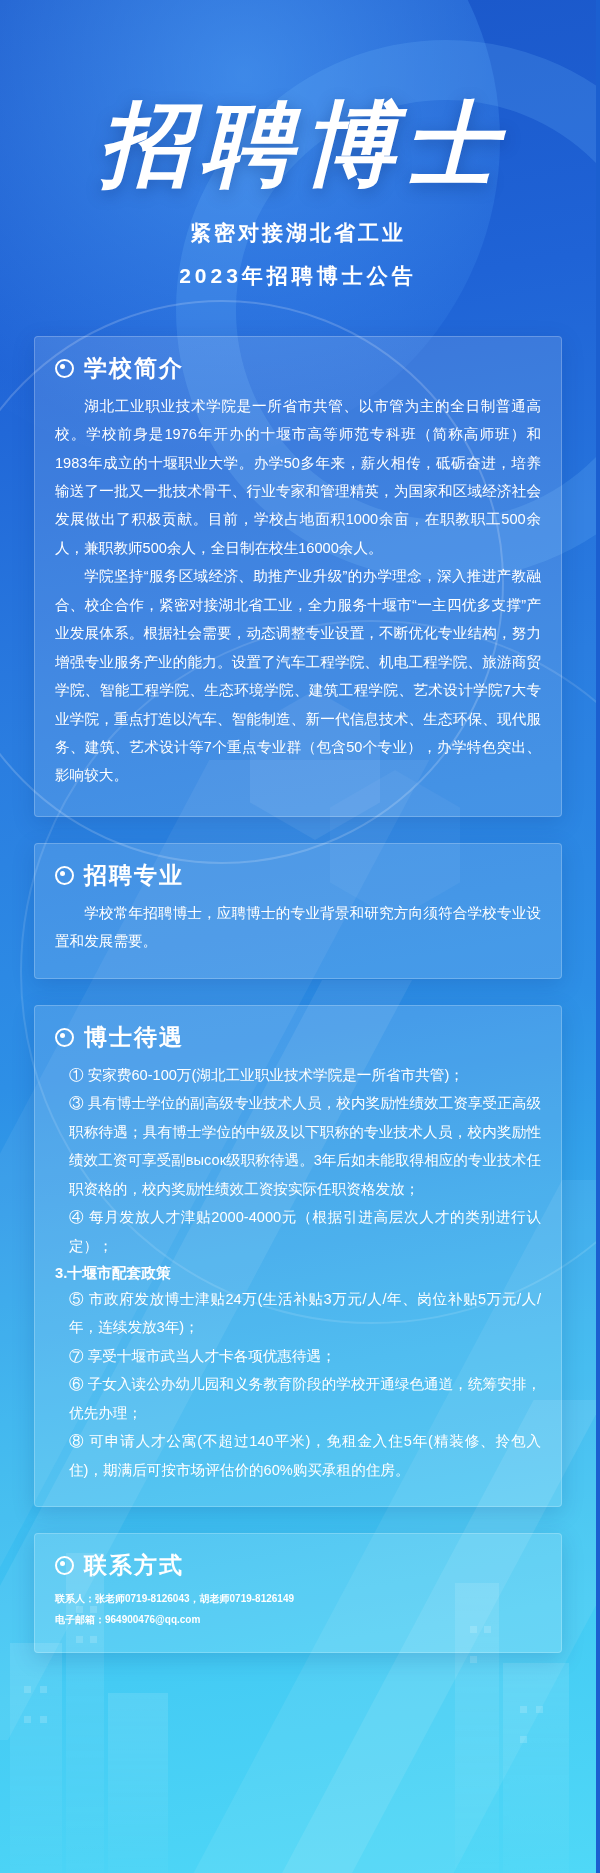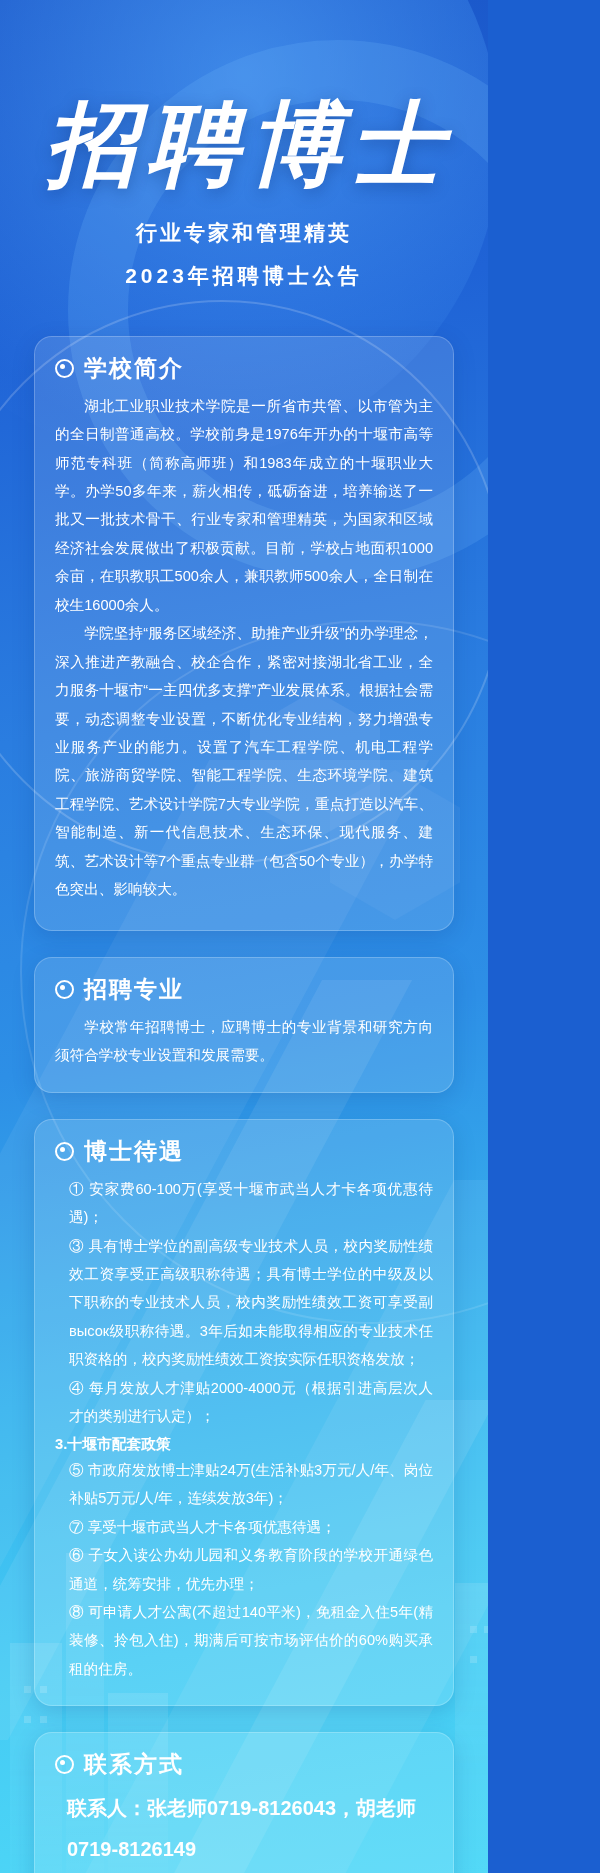--- a/index.html
+++ b/index.html
@@ -8,21 +8,21 @@
   }
   body {
     width: 600px;
     height: 1873px;
     font-family: "Liberation Sans", sans-serif;
     background: #1b5fd0;
     overflow: hidden;
   }
   .poster {
     position: relative;
-    width: 488px;
+    width: 596px;
     height: 1873px;
     overflow: hidden;
     background: linear-gradient(170deg, #1a56c8 0%, #1f63d6 18%, #2a7de0 38%, #2d8fe6 55%, #38b4ee 72%, #44cbf4 86%, #4fd8f7 100%);
   }
   
   .bg {
     position: absolute;
     inset: 0;
     overflow: hidden;
   }
@@ -130,21 +130,21 @@
   }
   
   .content {
     position: relative;
     padding: 0 34px;
     margin-top: 46px;
   }
   .card {
     position: relative;
     margin-bottom: 26px;
-    border-radius: 18px;
+    border-radius: 4px;
     background: rgba(255,255,255,.12);
     border: 1px solid rgba(255,255,255,.22);
     box-shadow: 0 6px 22px rgba(12,50,130,.18);
     padding: 16px 20px 22px 20px;
   }
   .sec-head {
     display: flex;
     align-items: center;
     gap: 10px;
     margin-bottom: 8px;
@@ -190,25 +190,24 @@
     margin-bottom: 2px;
   }
   .item {
     font-size: 14.6px;
     line-height: 1.95;
     color: #ffffff;
     text-align: justify;
     padding-left: 14px;
   }
   .contact-line {
-    font-size: 20px;
+    font-size: 10px;
     line-height: 2.05;
     color: #ffffff;
     font-weight: bold;
-    margin-left: 12px;
   }
   .contact-line.normal { font-weight: normal; }
   .card.intro { padding-bottom: 26px; }
   .card.contact { margin-bottom: 40px; }
 </style>
 </head>
 <body>
 
 <div class="poster">
 
@@ -241,21 +240,21 @@
       <div class="win" style="left:484px; bottom:240px;"></div>
       <div class="win" style="left:470px; bottom:210px;"></div>
       <div class="win" style="left:520px; bottom:160px;"></div>
       <div class="win" style="left:536px; bottom:160px;"></div>
       <div class="win" style="left:520px; bottom:130px;"></div>
     </div>
   </div>
 
   <div class="header">
     <div class="brush-title">招聘博士</div>
-    <div class="sub-line1">行业专家和管理精英</div>
+    <div class="sub-line1">紧密对接湖北省工业</div>
     <div class="sub-line2">2023年招聘博士公告</div>
   </div>
 
   <div class="content">
 
     <div class="card intro">
       <div class="sec-head">
         <span class="sec-dot"></span>
         <span class="sec-title">学校简介</span>
       </div>
@@ -269,21 +268,21 @@
         <span class="sec-title">招聘专业</span>
       </div>
       <div class="body-text indent">学校常年招聘博士，应聘博士的专业背景和研究方向须符合学校专业设置和发展需要。</div>
     </div>
 
     <div class="card">
       <div class="sec-head">
         <span class="sec-dot"></span>
         <span class="sec-title">博士待遇</span>
       </div>
-      <div class="item">① 安家费60-100万(享受十堰市武当人才卡各项优惠待遇)；</div>
+      <div class="item">① 安家费60-100万(湖北工业职业技术学院是一所省市共管)；</div>
       <div class="item">③ 具有博士学位的副高级专业技术人员，校内奖励性绩效工资享受正高级职称待遇；具有博士学位的中级及以下职称的专业技术人员，校内奖励性绩效工资可享受副высок级职称待遇。3年后如未能取得相应的专业技术任职资格的，校内奖励性绩效工资按实际任职资格发放；</div>
       <div class="item">④ 每月发放人才津贴2000-4000元（根据引进高层次人才的类别进行认定）；</div>
       <div class="sub-head">3.十堰市配套政策</div>
       <div class="item">⑤ 市政府发放博士津贴24万(生活补贴3万元/人/年、岗位补贴5万元/人/年，连续发放3年)；</div>
       <div class="item">⑦ 享受十堰市武当人才卡各项优惠待遇；</div>
       <div class="item">⑥ 子女入读公办幼儿园和义务教育阶段的学校开通绿色通道，统筹安排，优先办理；</div>
       <div class="item">⑧ 可申请人才公寓(不超过140平米)，免租金入住5年(精装修、拎包入住)，期满后可按市场评估价的60%购买承租的住房。</div>
     </div>
 
     <div class="card contact">

